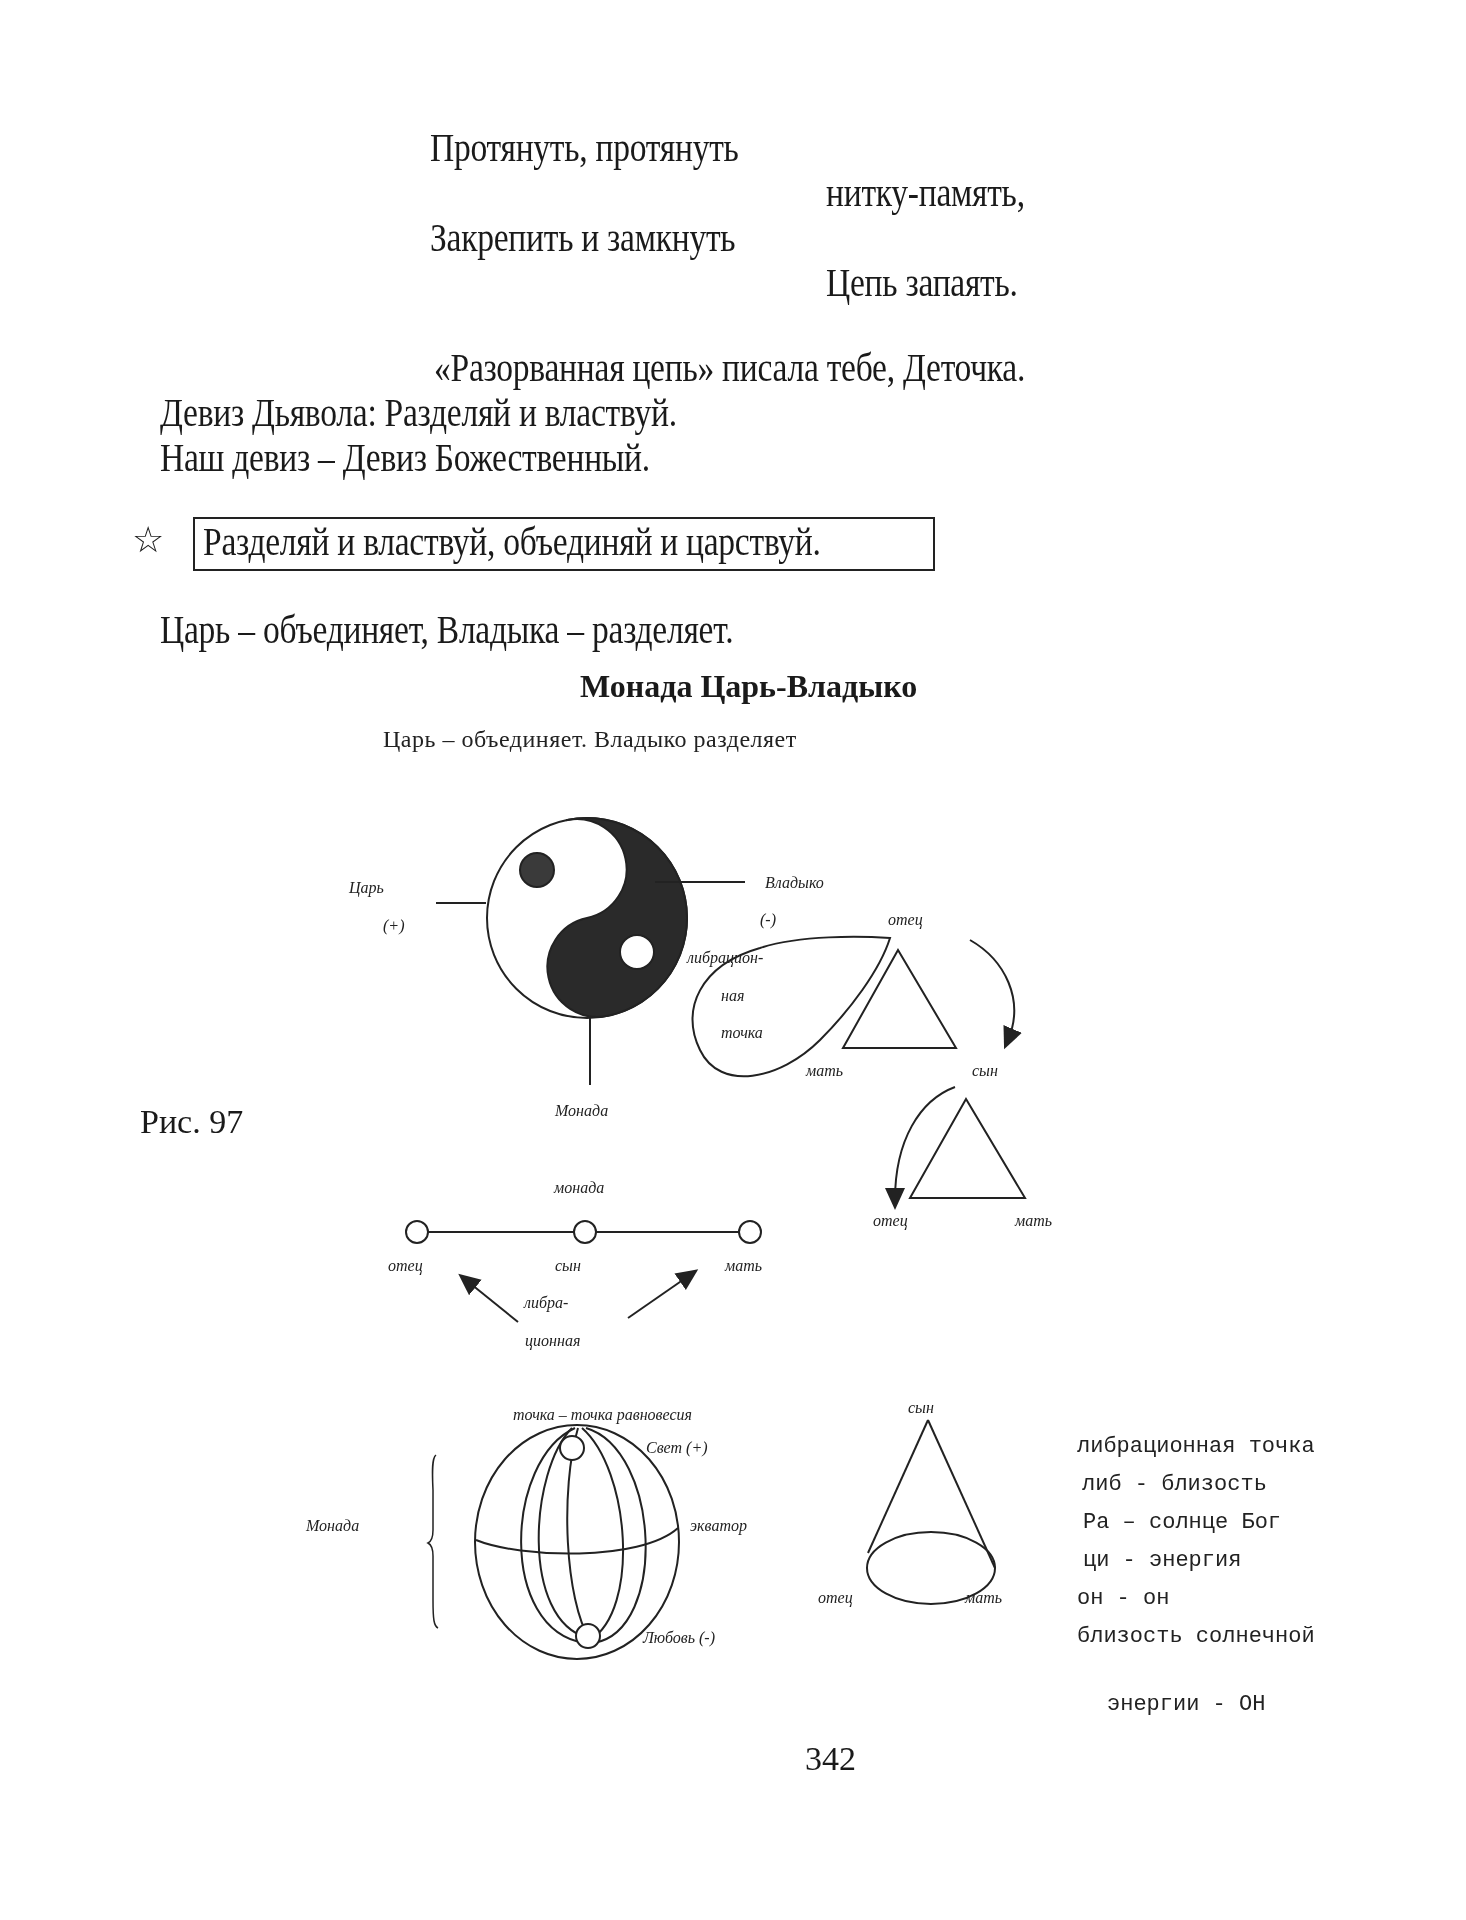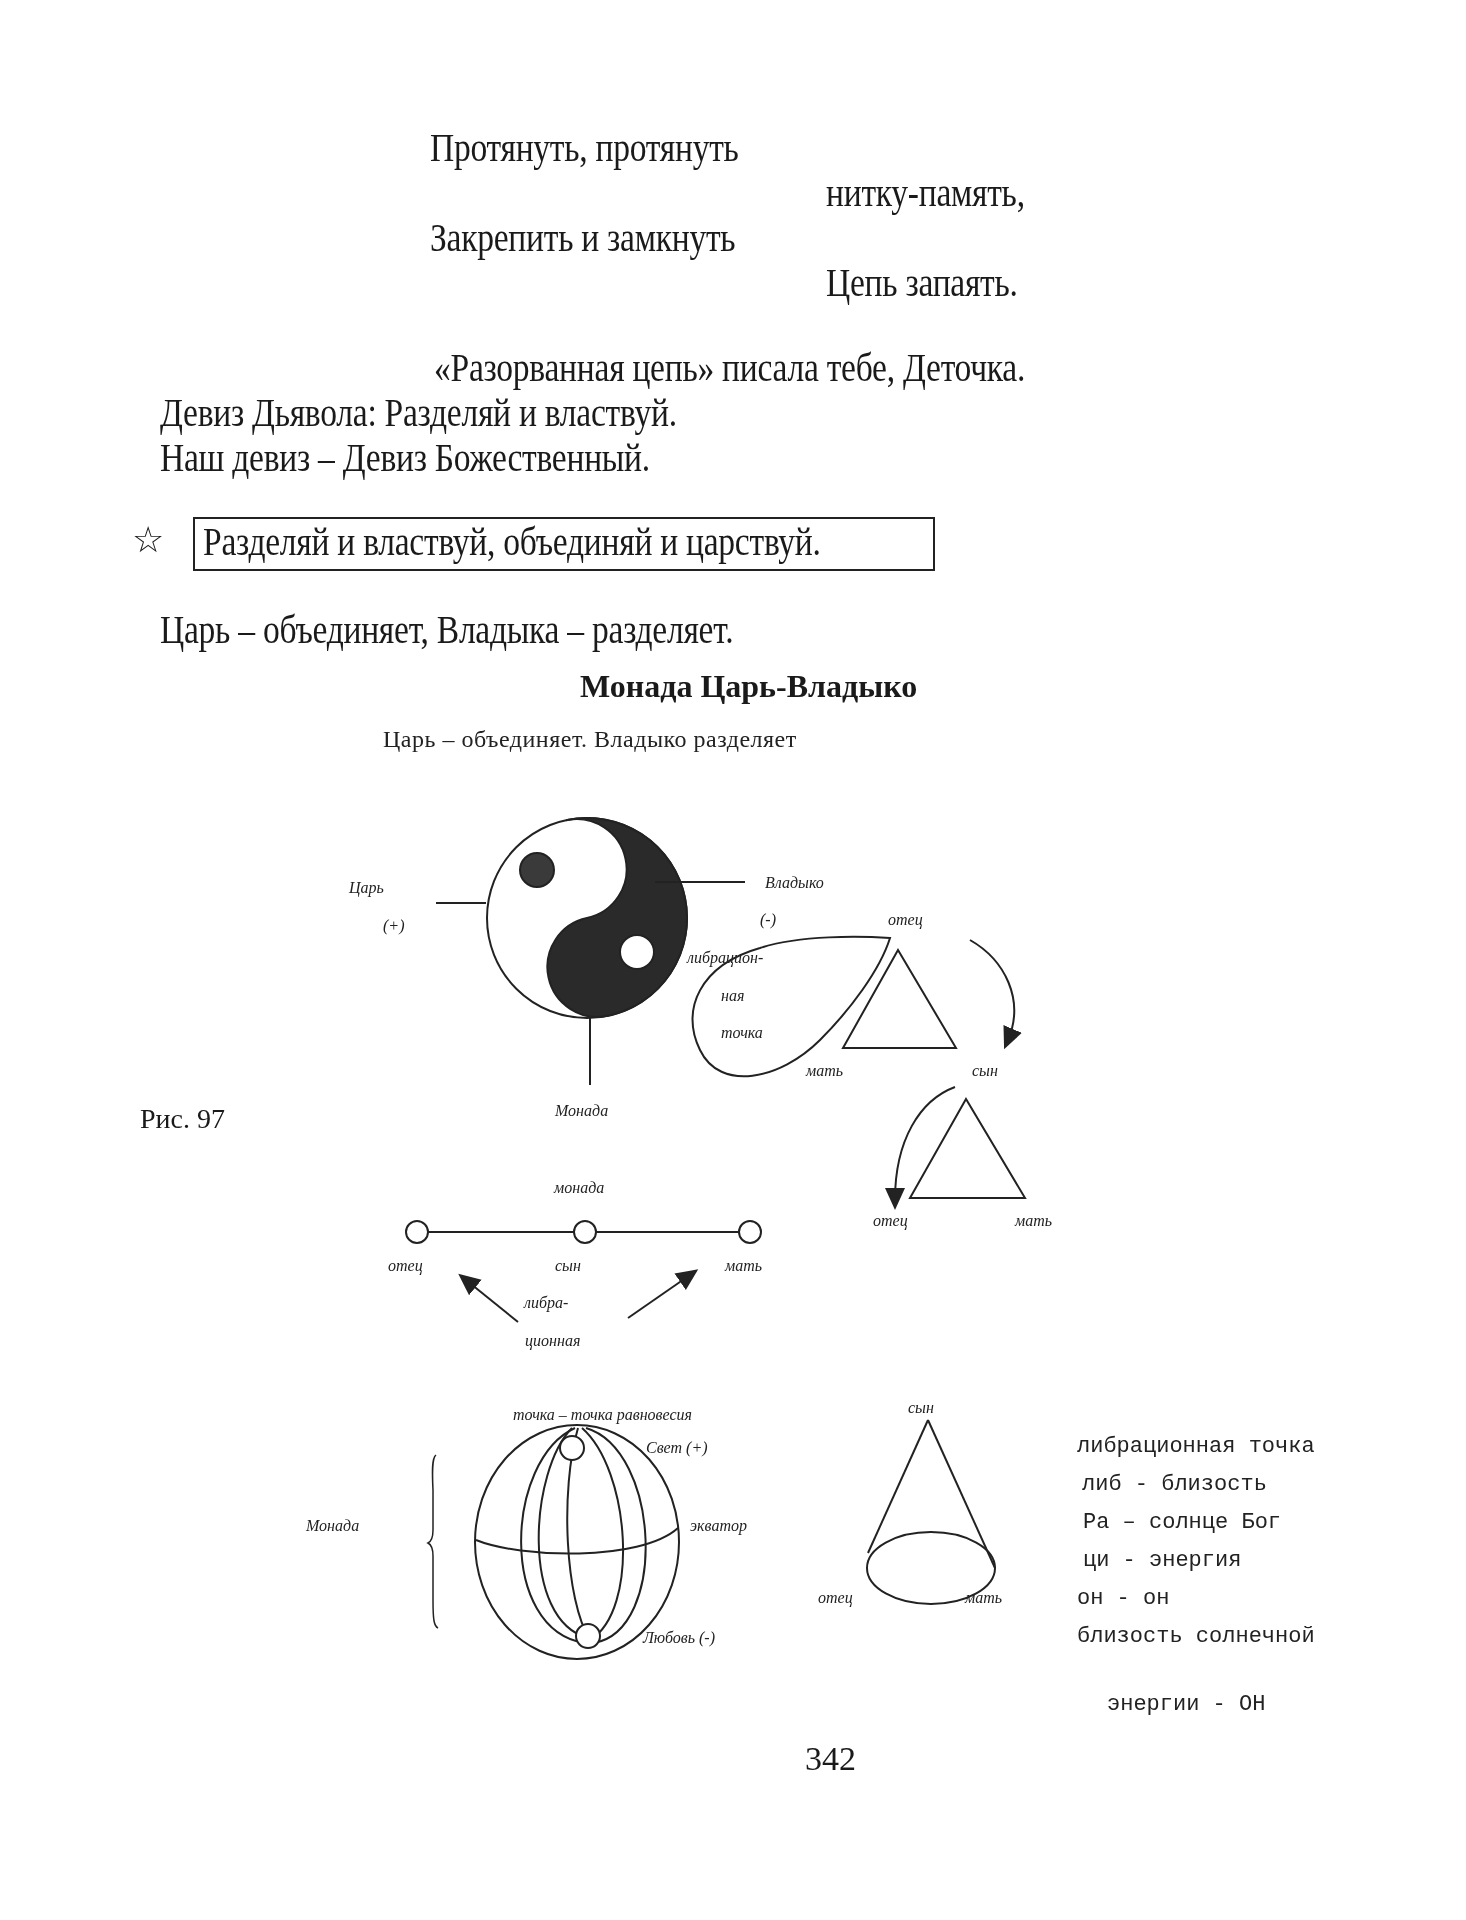--- a/index.html
+++ b/index.html
@@ -3,21 +3,21 @@
 <meta charset="utf-8">
 <style>
   html, body { margin:0; padding:0; background:#ffffff; }
   body { width:1466px; height:1920px; position:relative; overflow:hidden; color:#1a1a1a; }
   .t { position:absolute; white-space:nowrap; font-family:"Liberation Serif", serif; line-height:1; }
   .main { font-size:39px; transform:scaleX(0.86); transform-origin:left top; letter-spacing:-0.3px; }
   .title { font-size:32px; font-weight:bold; }
   .sub { font-size:24px; letter-spacing:0.5px; color:#222; }
   .lbl { font-size:16px; color:#222;font-style:italic; }
   .lblsm { font-size:22px; color:#222;font-family:Liberation Mono, monospace; }
-  .fig { font-size:28px; }
+  .fig { font-size:34px; }
   .pn { font-size:34px; }
   .box { position:absolute; border:2px solid #222; }
   svg { position:absolute; left:0; top:0; }
 </style>
 </head>
 <body>
 
 <div class="t main" style="left:430px; top:128px;">Протянуть, протянуть</div>
 <div class="t main" style="left:826px; top:173px;">нитку-память,</div>
 <div class="t main" style="left:430px; top:218px;">Закрепить и замкнуть</div>

